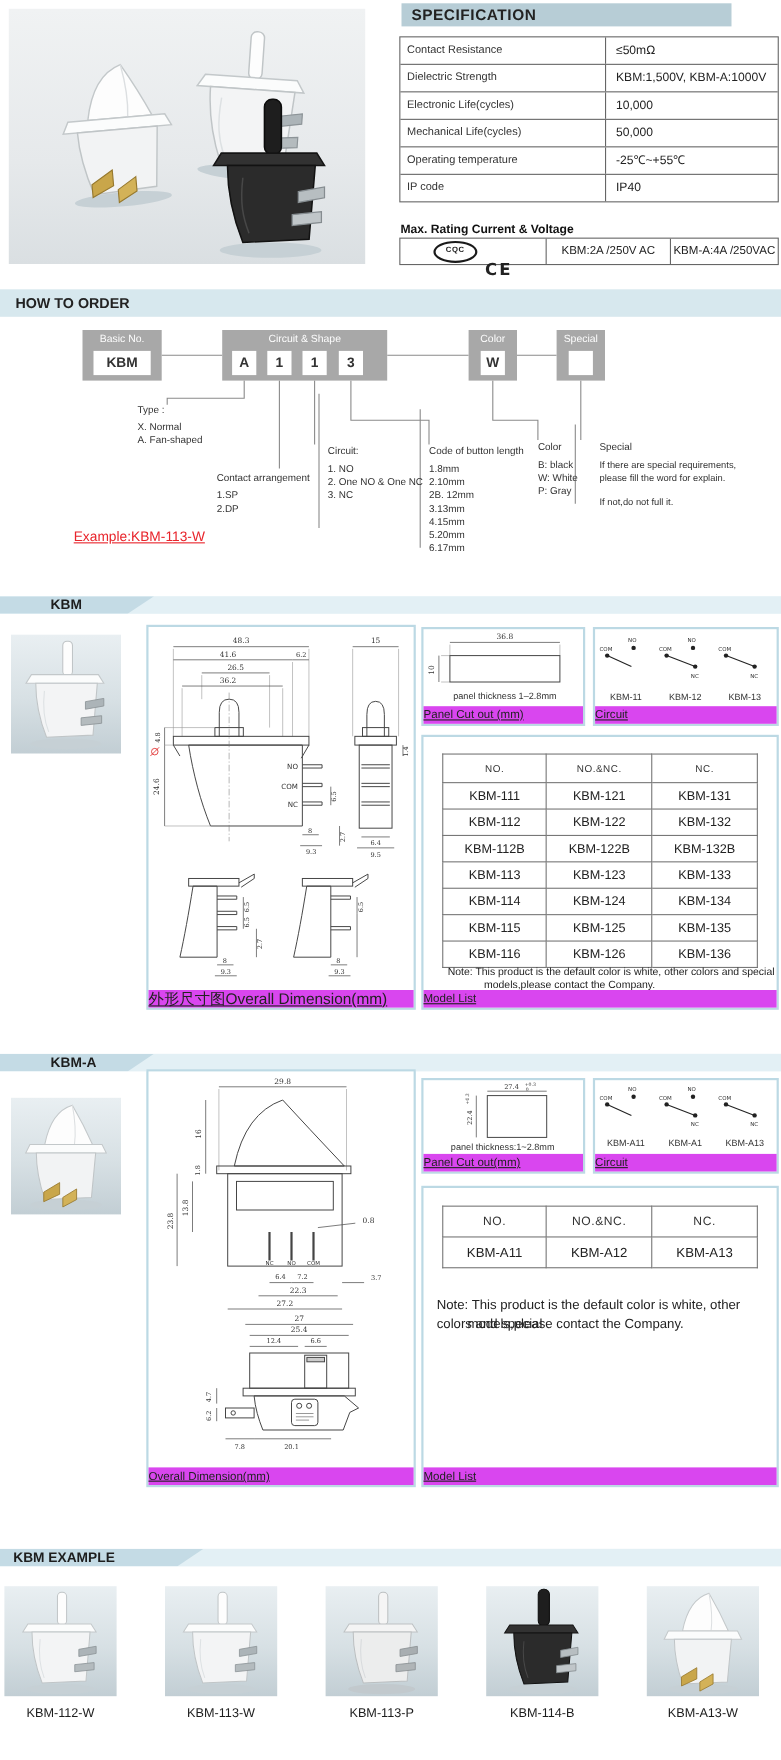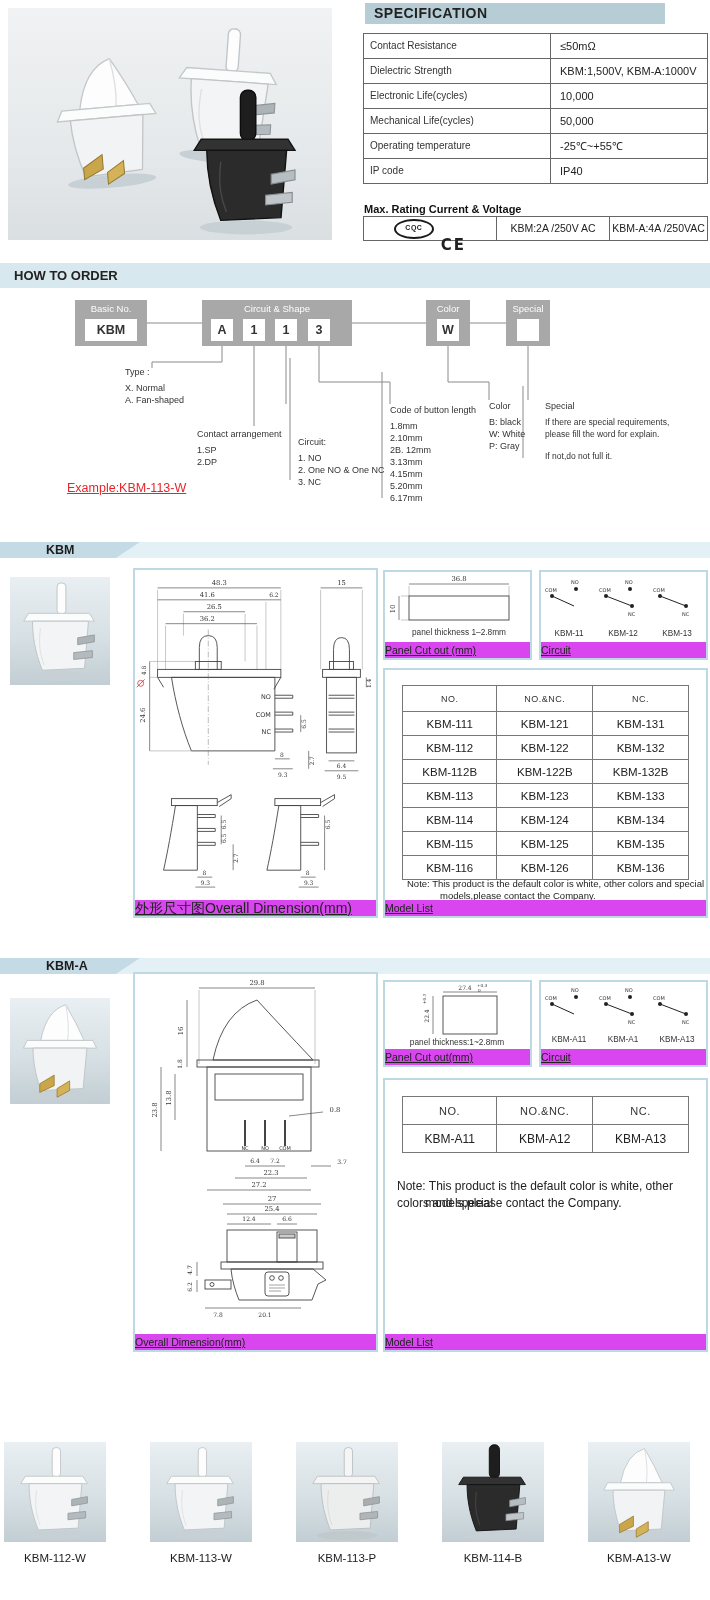--- a/index.html
+++ b/index.html
@@ -200,21 +200,21 @@
   <div class="abs desc" style="left:125px;top:366px;">
     <div class="ttl">Type :</div>
     <div>X. Normal</div>
     <div>A. Fan-shaped</div>
   </div>
   <div class="abs desc" style="left:197px;top:428px;">
     <div class="ttl">Contact arrangement</div>
     <div>1.SP</div>
     <div>2.DP</div>
   </div>
-  <div class="abs desc" style="left:298px;top:404px;margin-top:32px;">
+  <div class="abs desc" style="left:298px;top:404px;">
     <div class="ttl">Circuit:</div>
     <div>1.  NO</div>
     <div>2.  One NO &amp; One NC</div>
     <div>3.  NC</div>
   </div>
   <div class="abs desc" style="left:390px;top:404px;">
     <div class="ttl">Code of button length</div>
     <div>1.8mm</div>
     <div>2.10mm</div>
     <div>2B. 12mm</div>
@@ -663,20 +663,24 @@
         <td>KBM-A12</td>
         <td>KBM-A13</td>
       </tr>
     </tbody>
       </table>
     <div class="abs note-b" style="left:12px;top:98px;">Note: This product is the default color is white, other colors and special</div>
     <div class="abs note-b" style="left:40px;top:115px;">models,please contact the Company.</div>
     <div class="panel-footer">Model List</div>
   </div>
 
+  <div class="abs sec-band" style="left:0;top:1408px;width:710px;height:16px;">
+    <div class="dark" style="width:185px;"></div>
+    <span class="lbl" style="padding-left:12px;">KBM EXAMPLE</span>
+  </div>
 
   <div class="abs thumb" style="left:4px;top:1442px;width:102px;height:100px;">
     <svg width="102" height="100" viewBox="0 0 100 108">
         <use href="#swW"></use>
       </svg>
   </div>
   <div class="abs thumb" style="left:150px;top:1442px;width:102px;height:100px;">
     <svg width="102" height="100" viewBox="0 0 100 108">
         <use href="#swW"></use>
       </svg>

